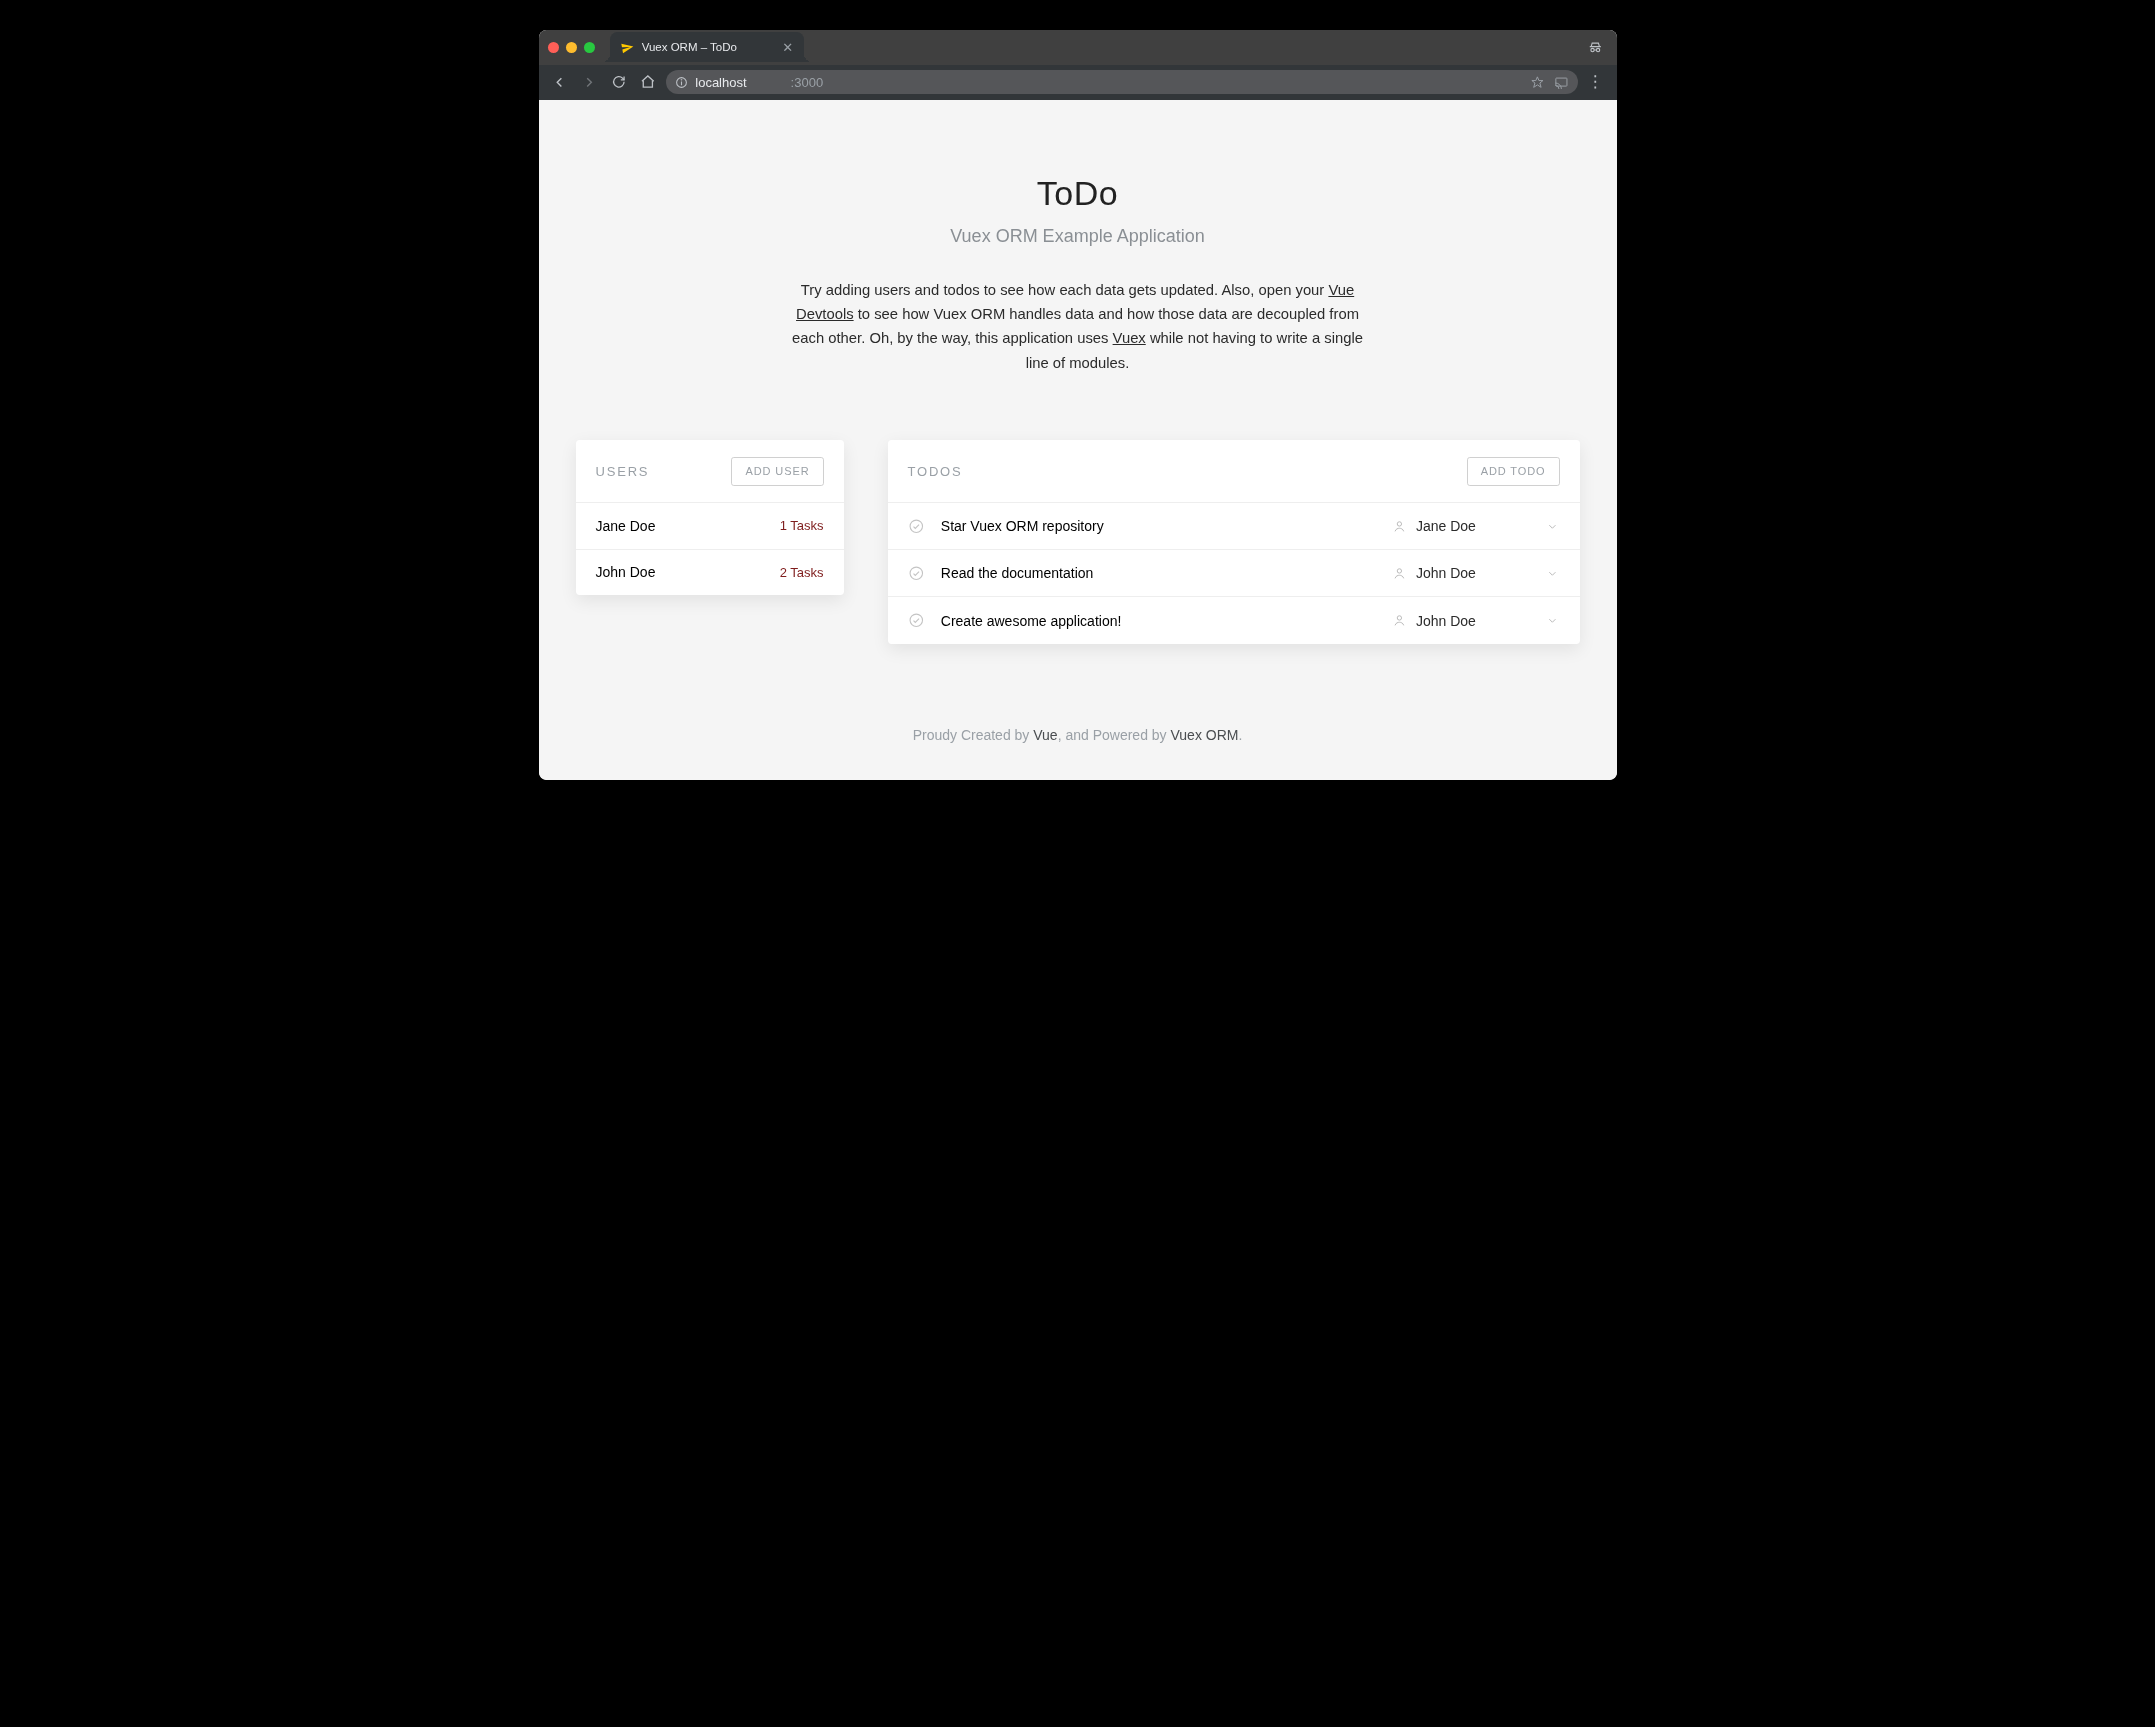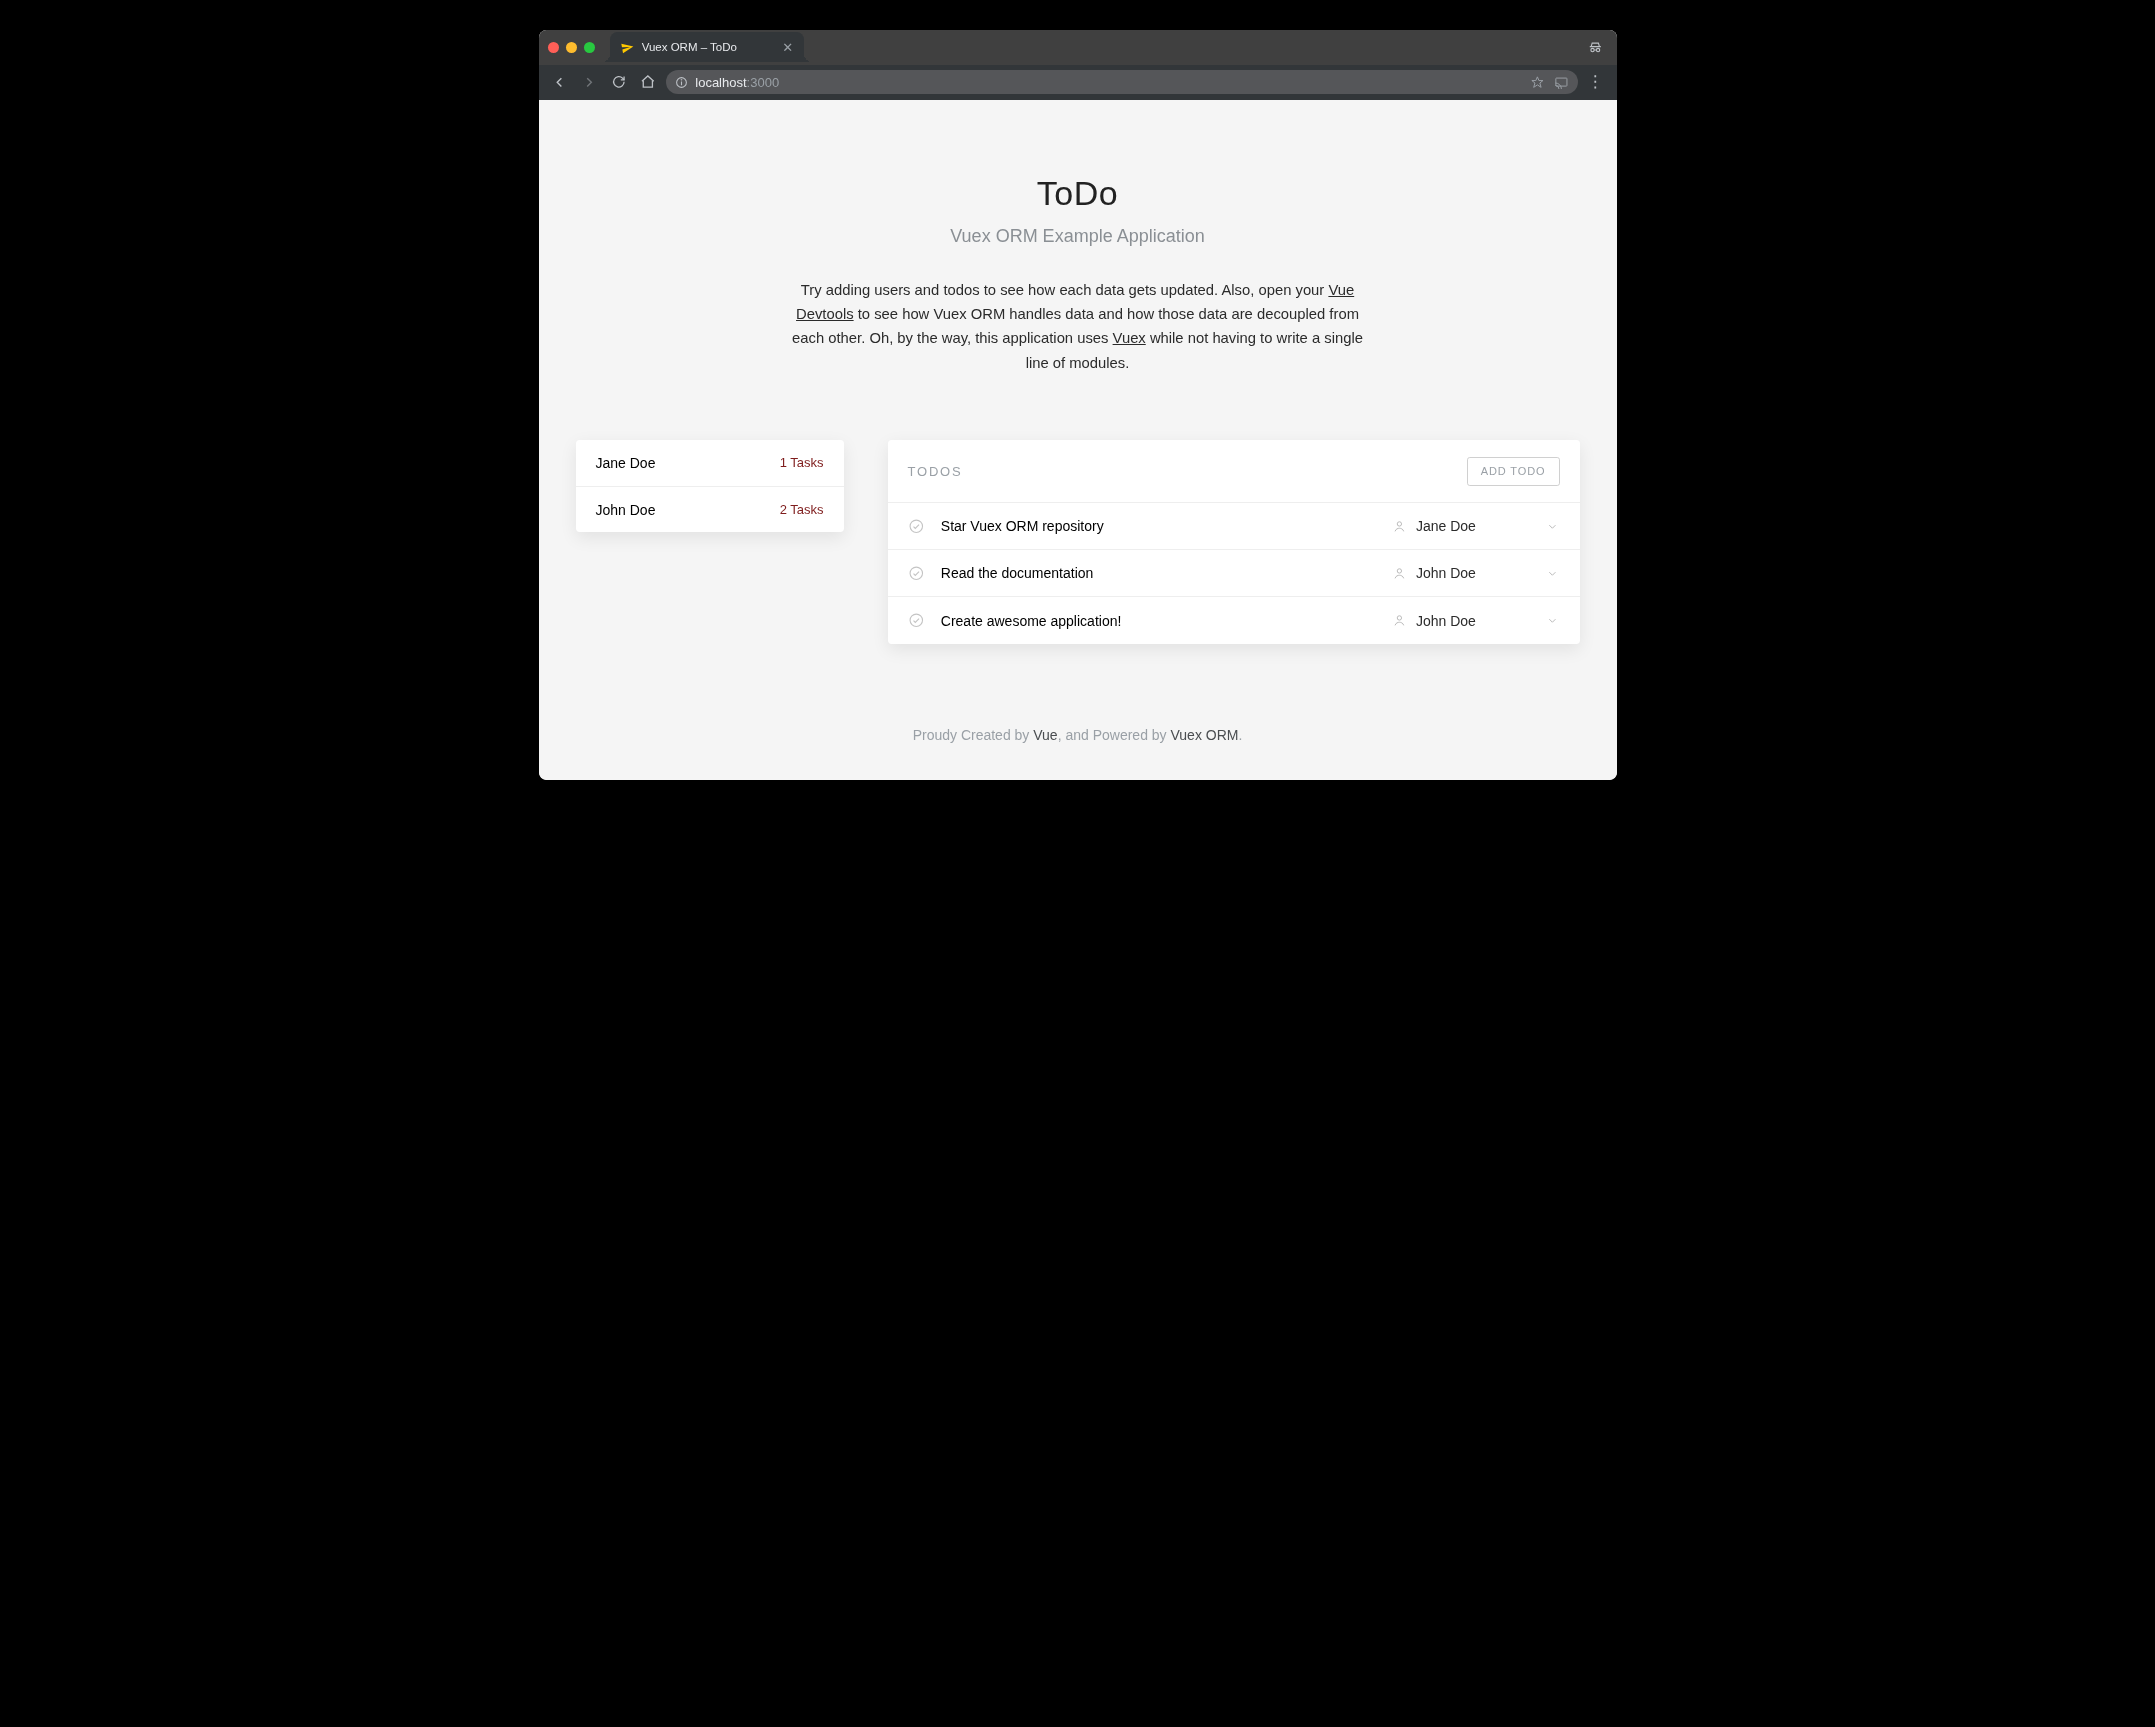--- a/index.html
+++ b/index.html
@@ -111,21 +111,21 @@
     border-radius: 13px;
     display: flex;
     align-items: center;
     padding: 0 9.2px;
     gap: 7.4px;
     color: #e8eaed;
     font-size: 13px;
   }
   .omnibox .info-icon { color:#bdc1c6; }
   .omnibox .host { color:#e8eaed; }
-  .omnibox .path { color:#9aa0a6; }
+  .omnibox .path { color:#9aa0a6;padding-left:44px; }
   .omnibox-right {
     margin-left:auto;
     display:flex;
     align-items:center;
     gap:9.2px;
     color:#9aa0a6;
   }
   .kebab { font-size:16.6px; }
 
   
@@ -322,20 +322,24 @@
         <h1>ToDo</h1>
         <div class="sub">Vuex ORM Example Application</div>
         <p class="desc">
           <span>Try adding users and todos to see how each data gets updated. Also, open your </span><a href="#">Vue Devtools</a><span> to see how Vuex ORM handles data and how those data are decoupled from each other. Oh, by the way, this application uses </span><a href="#">Vuex</a><span> while not having to write a single line of modules.</span>
         </p>
       </div>
 
       <div class="panels">
 
         <div class="card users">
+          <div class="card-head">
+            <h3>USERS</h3>
+            <button class="add-btn">ADD USER</button>
+          </div>
           <div class="row">
             <span class="name">Jane Doe</span>
             <span class="count">1 Tasks</span>
           </div>
           <div class="row">
             <span class="name">John Doe</span>
             <span class="count">2 Tasks</span>
           </div>
         </div>
 

